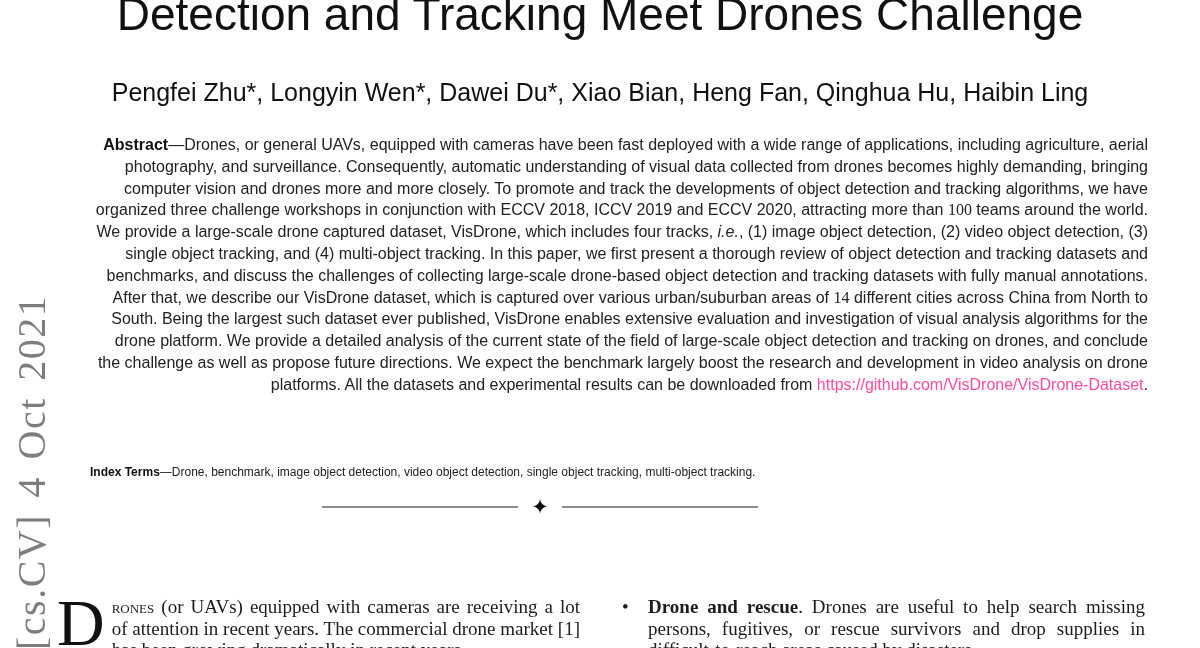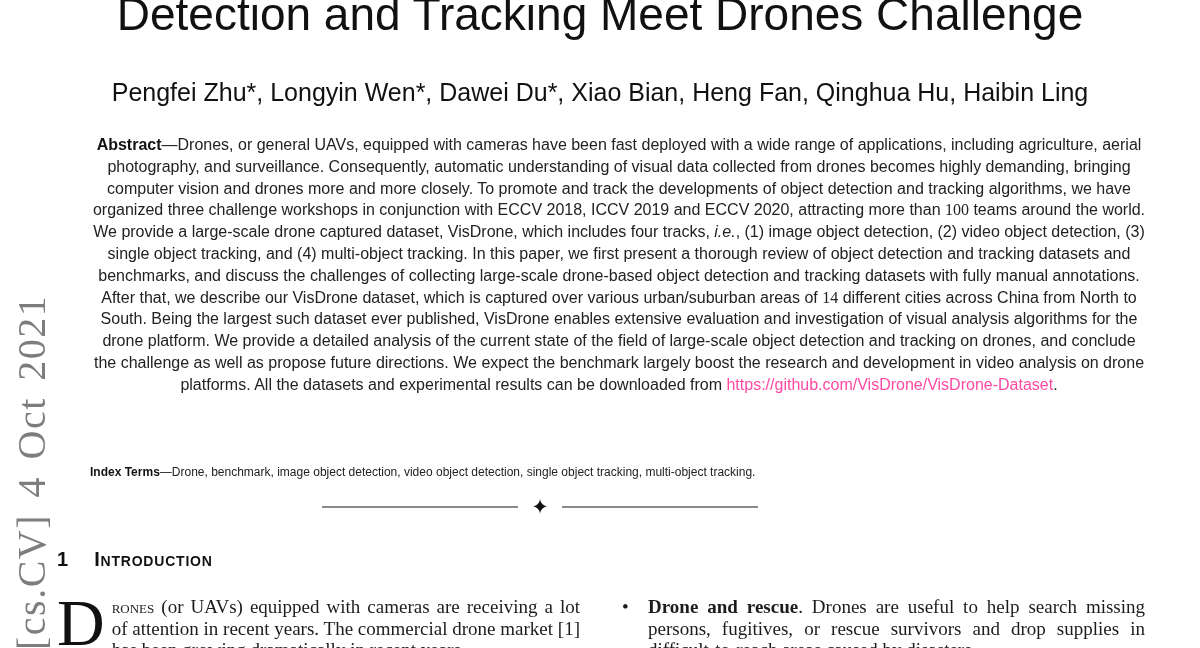--- a/index.html
+++ b/index.html
@@ -46,21 +46,21 @@
     color: #111;
     z-index: 2;
   }
 
   .abstract {
     position: absolute;
     top: 134px; left: 90px; width: 1058px;
     font-size: 16px;
     line-height: 21.8px;
     color: #222;
-    text-align: center;
+    text-align: right;
     z-index: 2;
   }
   .abstract b, .index-terms b { font-weight: bold; color: #111; }
   .serif-num { font-family: "Liberation Serif", serif; }
   .it { font-style: italic; }
   .link { color: #ff49a3; }
 
   .index-terms {
     position: absolute;
     top: 462px; left: 90px; width: 1058px;
@@ -136,23 +136,20 @@
   <p class="index-terms" style="margin:0;">
     <b>Index Terms</b><span>—Drone, benchmark, image object detection, video object detection, single object tracking, multi-object tracking.</span>
   </p>
 
   <div class="separator">
     <div class="sep-line"></div>
     <div class="sep-diamond">✦</div>
     <div class="sep-line"></div>
   </div>
 
-  <div class="section-heading">
-    <span class="sec-number">1</span><span class="sec-title">Introduction</span>
-  </div>
 
   <div class="columns">
     <div class="col">
       <p style="margin:0;">
         <span class="drop-cap">D</span><span class="sc">rones</span><span> (or UAVs) equipped with cameras are receiving a lot of attention in recent years. The commercial drone market [1] has been growing dramatically in recent years.</span>
       </p>
     </div>
     <div class="col-gap"></div>
     <div class="col">
       <div class="bullet-item">

